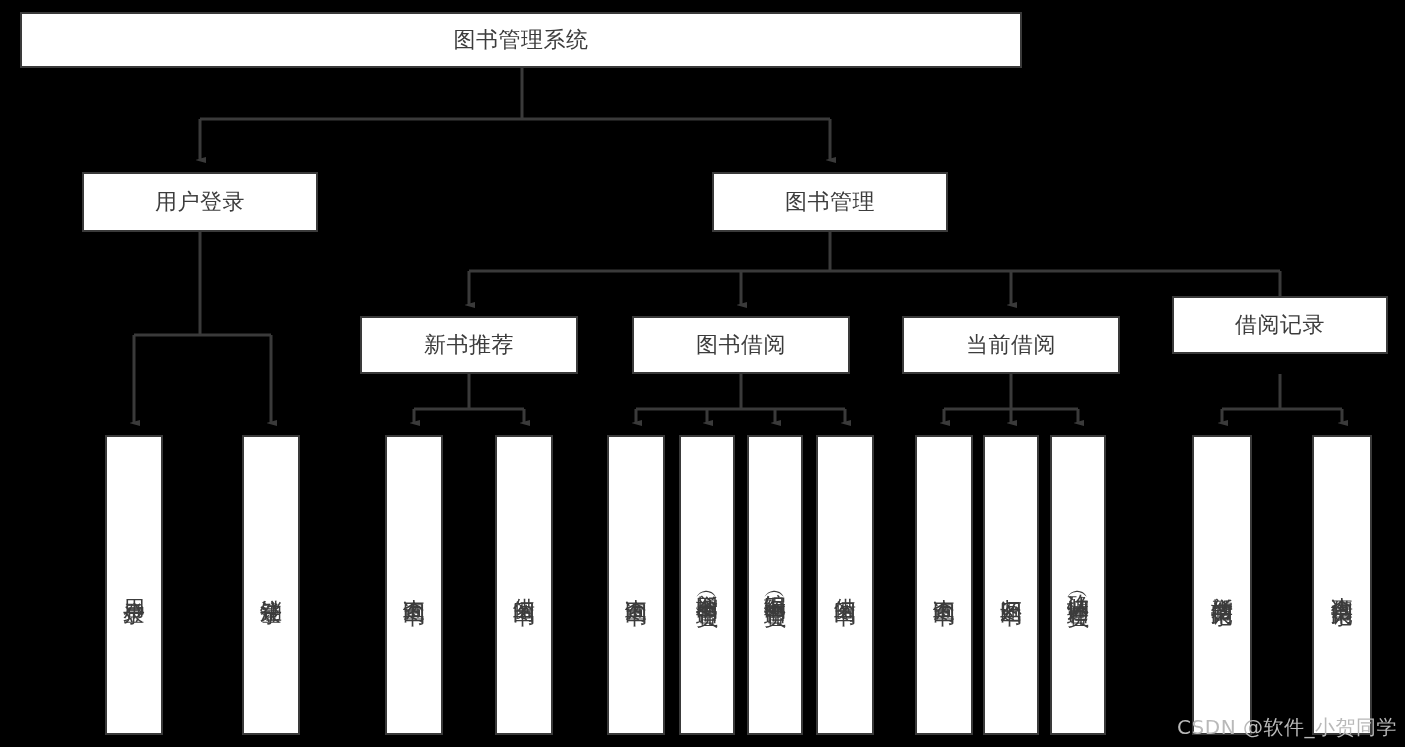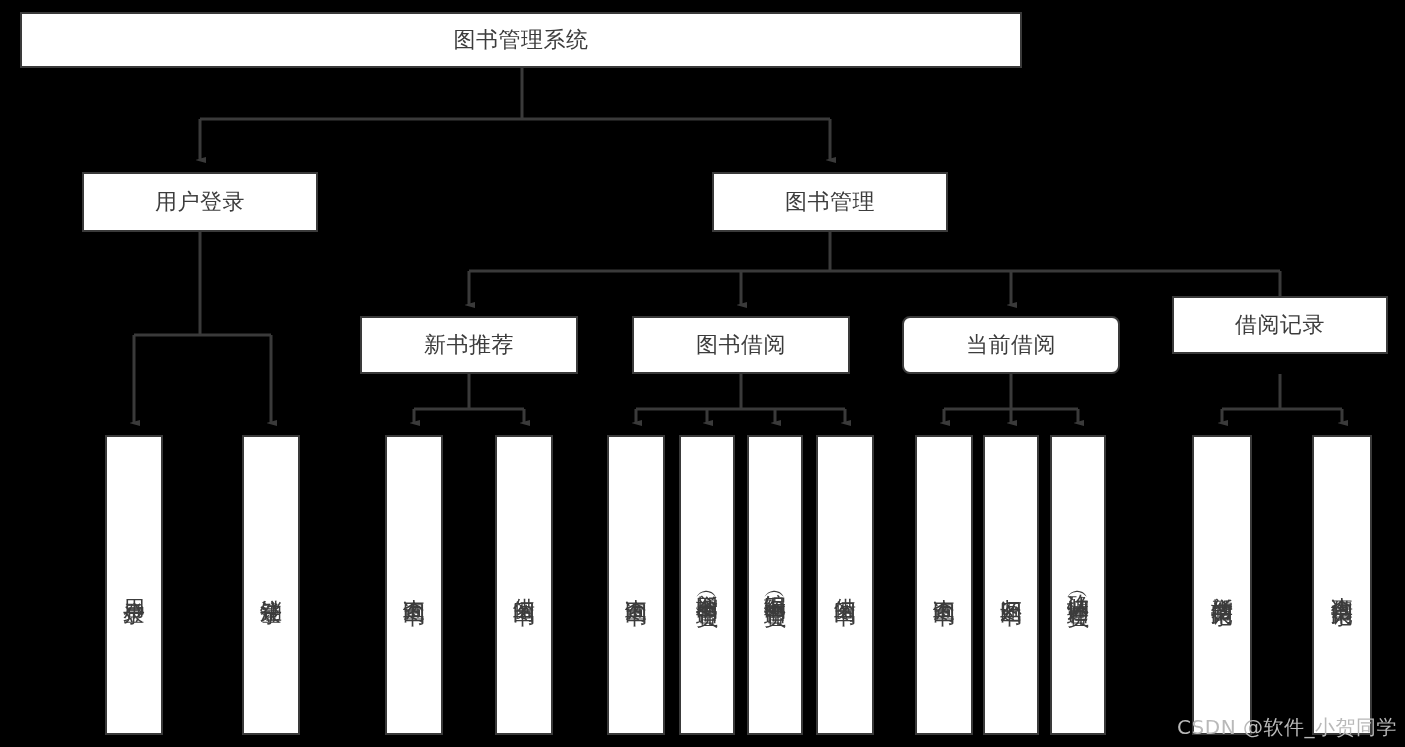--- a/index.html
+++ b/index.html
@@ -133,21 +133,21 @@
   <div class="node h" style="left:688px; top:172px; width:236px; height:60px;margin-left:24px;">
     <span class="label">图书管理</span>
   </div>
 
   <div class="node h" style="left:360px; top:316px; width:218px; height:58px;">
     <span class="label">新书推荐</span>
   </div>
   <div class="node h" style="left:632px; top:316px; width:218px; height:58px;">
     <span class="label">图书借阅</span>
   </div>
-  <div class="node h" style="left:902px; top:316px; width:218px; height:58px;border-radius:8px;">
+  <div class="node h" style="left:902px; top:316px; width:218px; height:58px;">
     <span class="label">当前借阅</span>
   </div>
   <div class="node h" style="left:1172px; top:296px; width:216px; height:58px;">
     <span class="label">借阅记录</span>
   </div>
 
   <div class="node v" style="left:105px; top:435px; width:58px; height:300px;">
     <span class="label">用户登录</span>
   </div>
   <div class="node v" style="left:242px; top:435px; width:58px; height:300px;">

